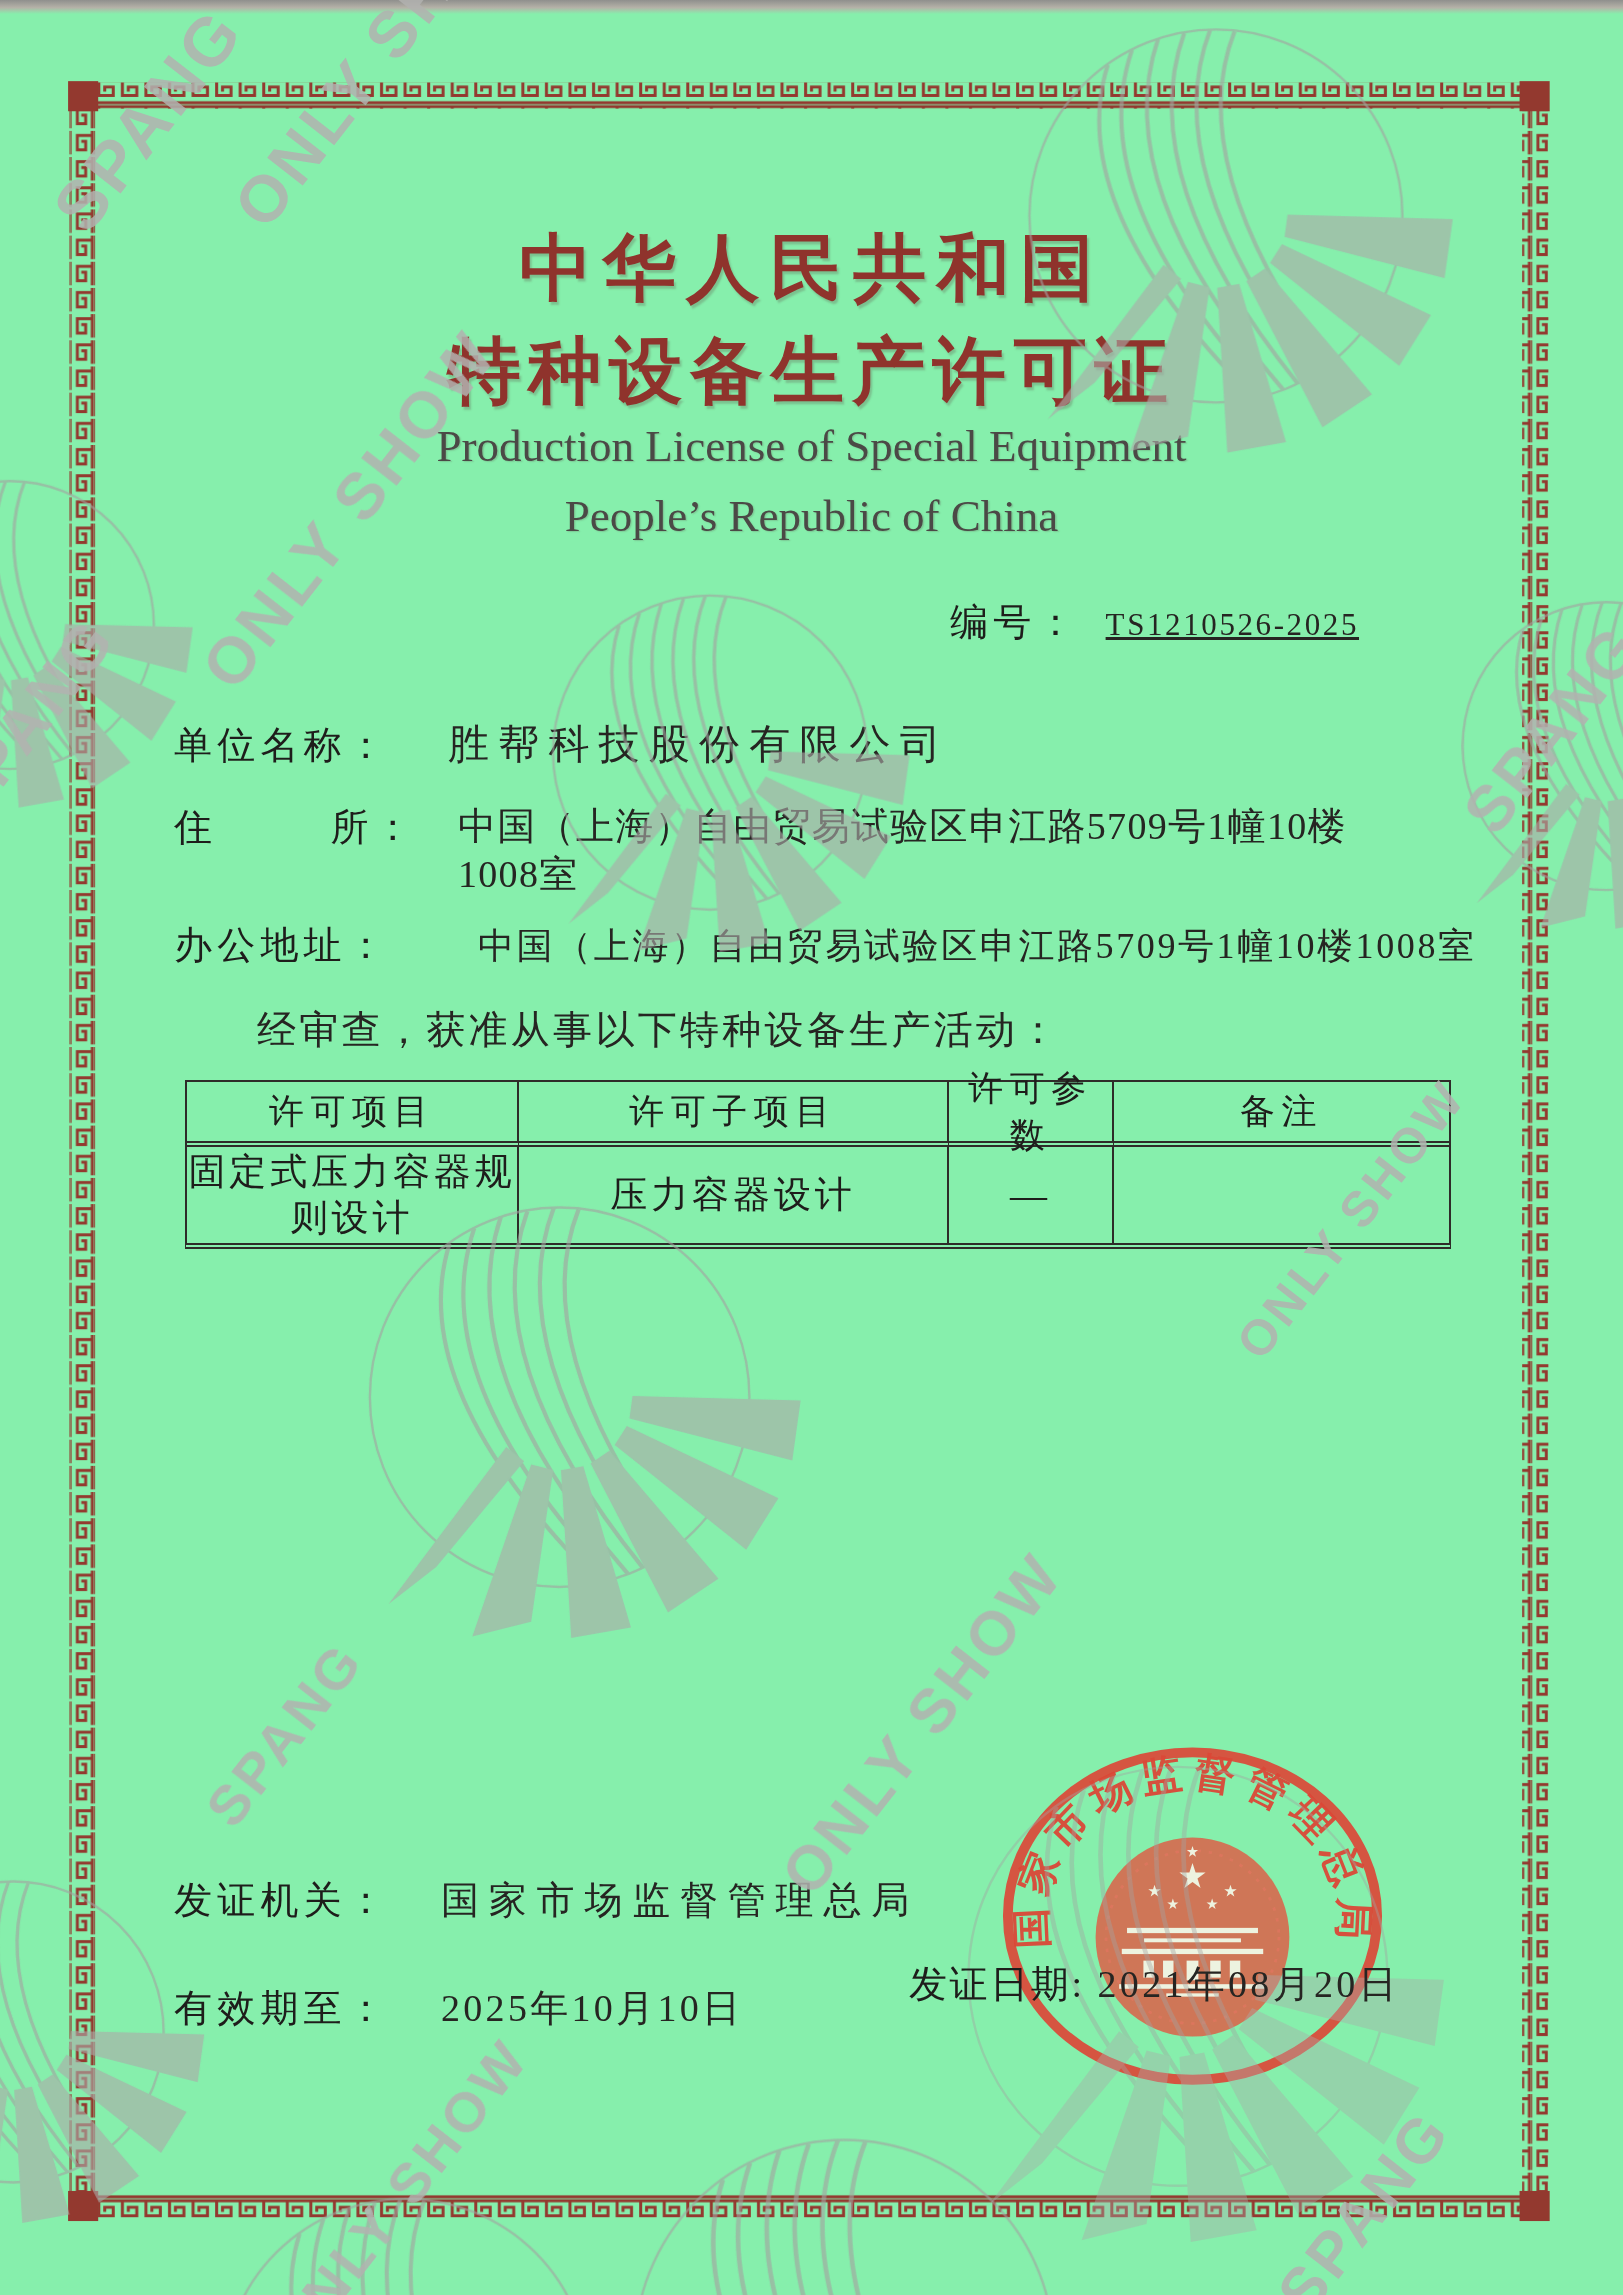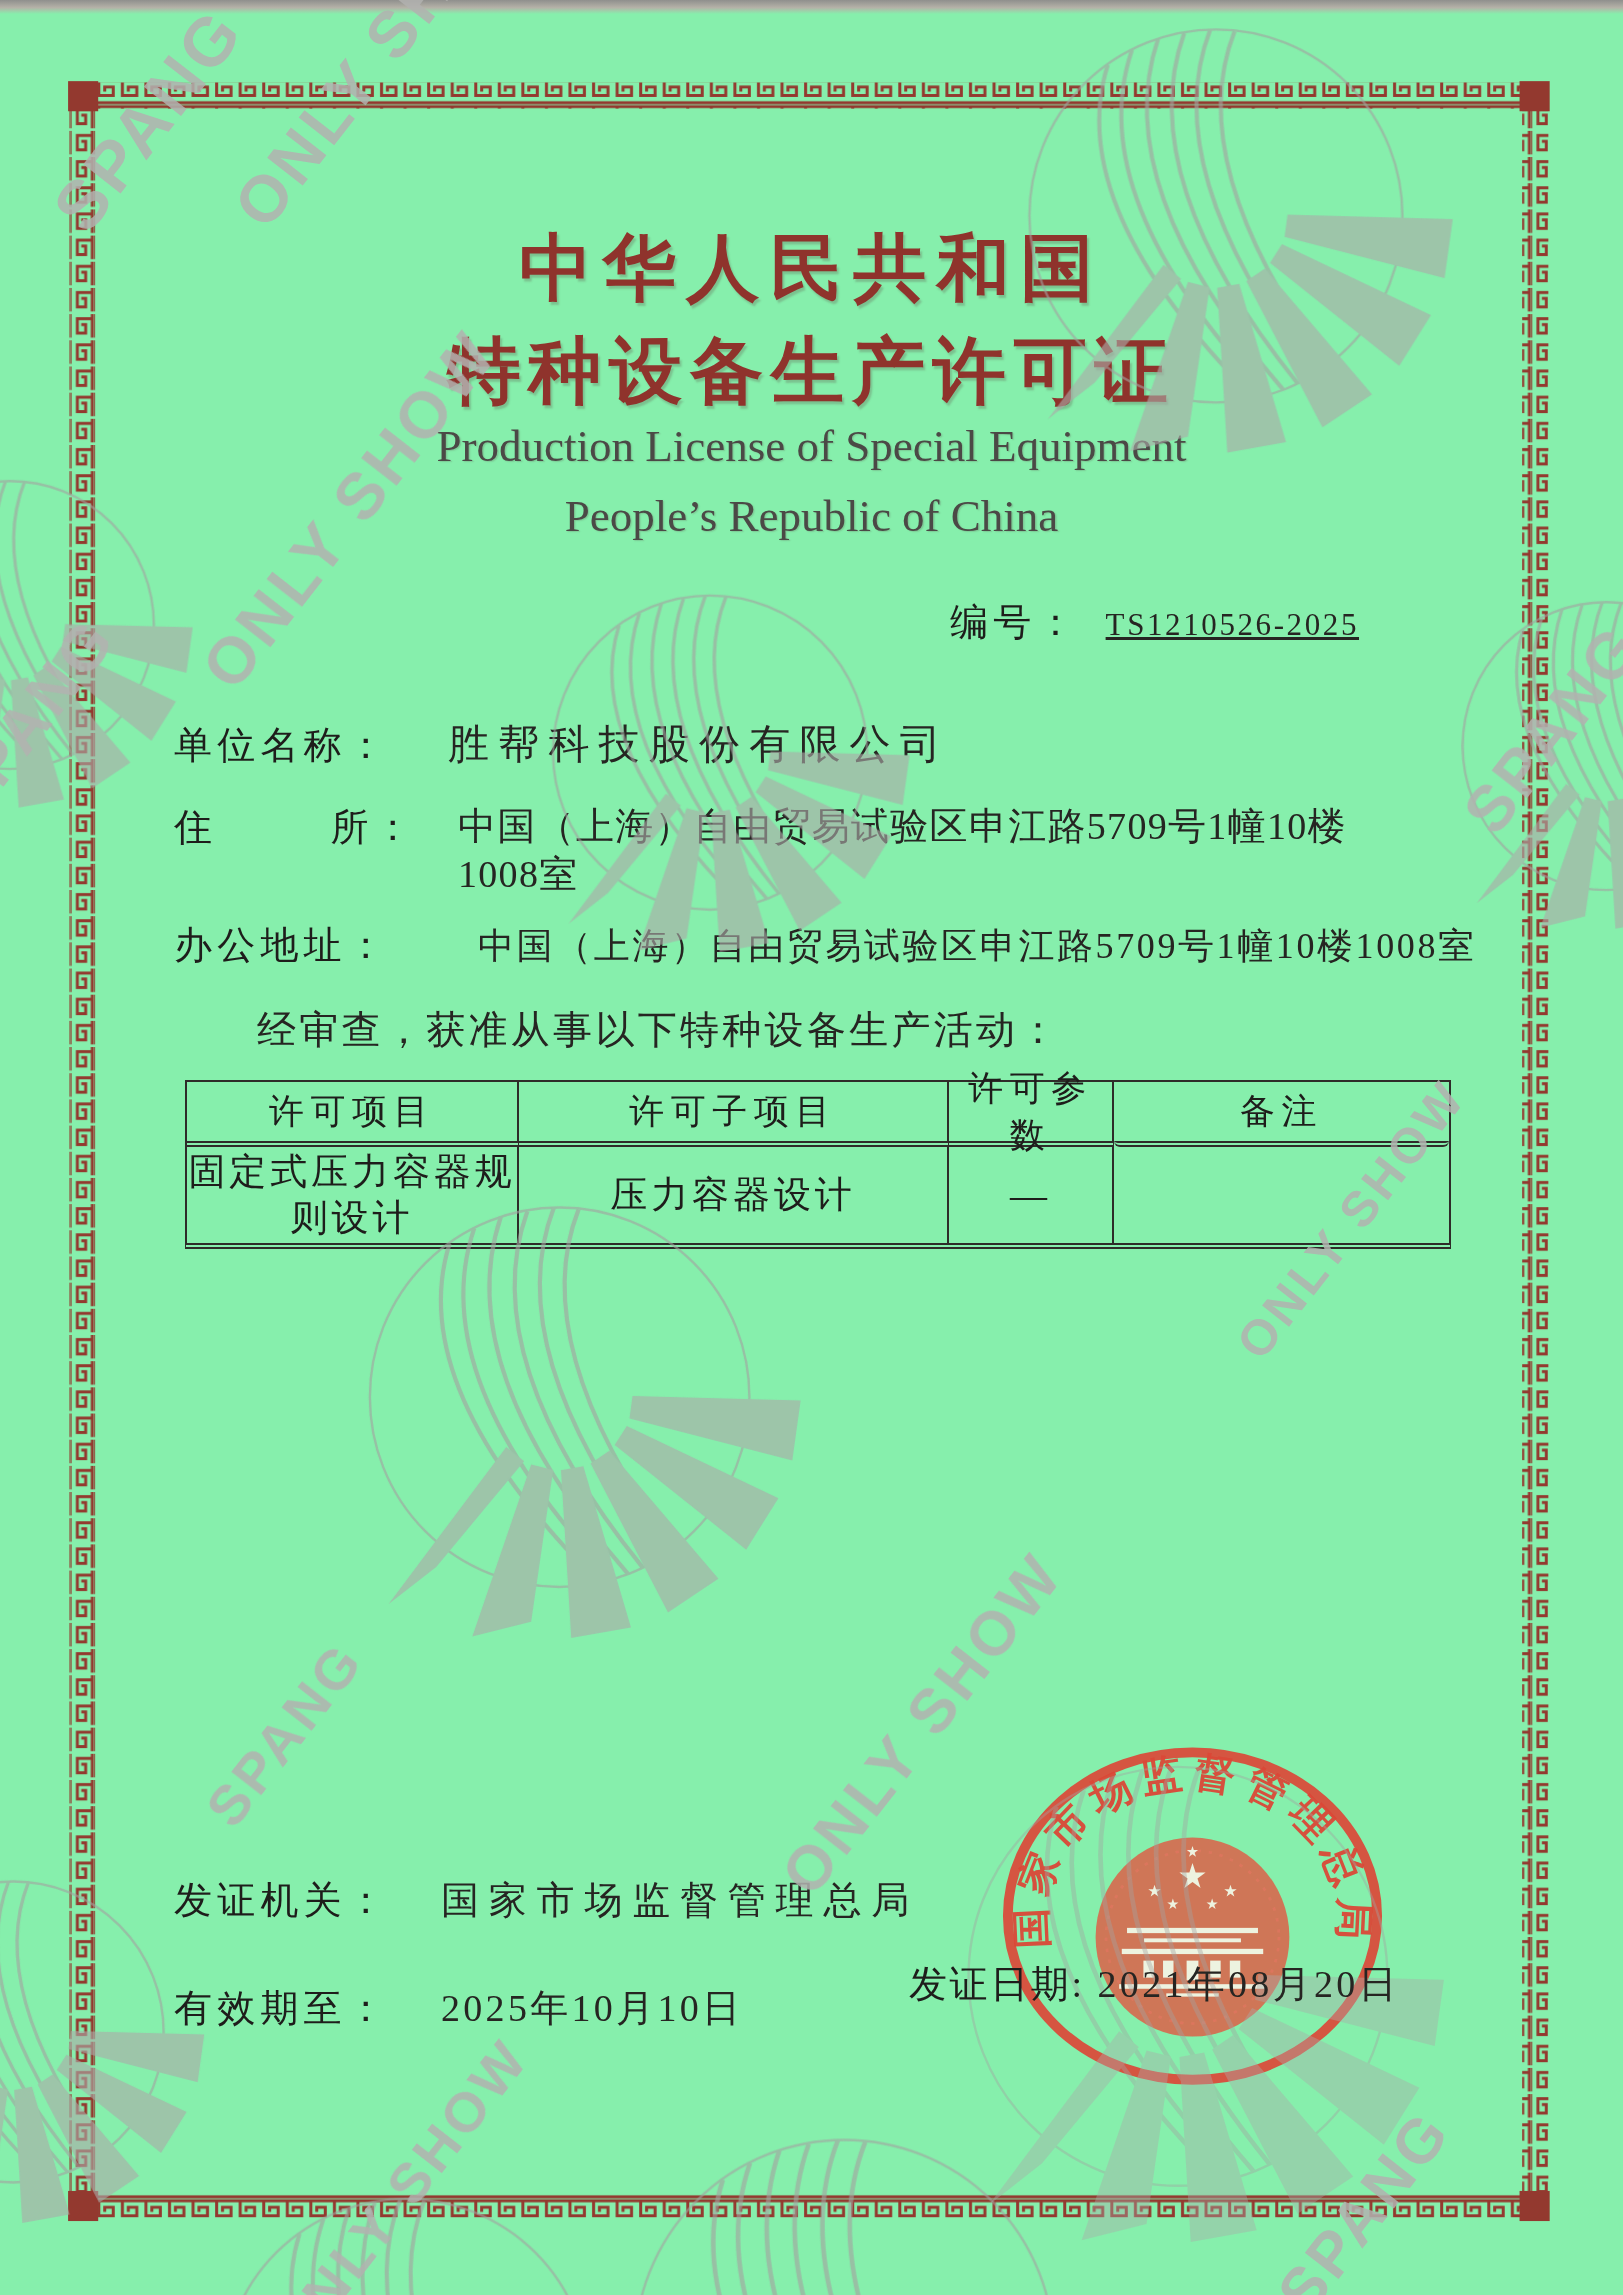--- a/index.html
+++ b/index.html
@@ -34,21 +34,21 @@
     font-size:38px;letter-spacing:1.3px;line-height:48px;color:#262522;}
   .office-row{left:174px;top:920px;}
   .office-row .val{margin-left:88px;font-size:36px;letter-spacing:2.6px;}
   .note-row{left:257px;top:1003px;font-size:39px;letter-spacing:3.3px;color:#262522;}
   
   .cert-table{position:absolute;left:185px;top:1080px;width:1262px;height:161px;
     display:grid;grid-template-columns:332px 430px 165px 1fr;grid-template-rows:65px 1fr;
     border:2px solid #2e2c29;border-bottom:6.5px double #2e2c29;color:#1e1d1b;}
   .cert-table .cell{display:flex;align-items:center;justify-content:center;
     border-right:2px solid #2e2c29;font-size:35px;letter-spacing:6.5px;text-align:center;}
-  .cert-table .cell.last{border-right:none;border-radius:6px;}
+  .cert-table .cell.last{border-right:none;}
   .cert-table .head{border-bottom:6.5px double #2e2c29;}
   .cert-table .body{font-size:37px;letter-spacing:3.9px;}
   .cert-table .sub{width:409px;white-space:normal;line-height:46px;}
   
   .authority-row{left:174px;top:1875px;}
   .authority-row .val{margin-left:51px;letter-spacing:9.8px;}
   .valid-row{left:174px;top:1983px;}
   .valid-row .val{margin-left:51px;letter-spacing:3.3px;}
   .issue-row{left:909px;top:1939px;z-index:6;margin-top:20px;}
   .issue-row .lbl{letter-spacing:2.6px;}

